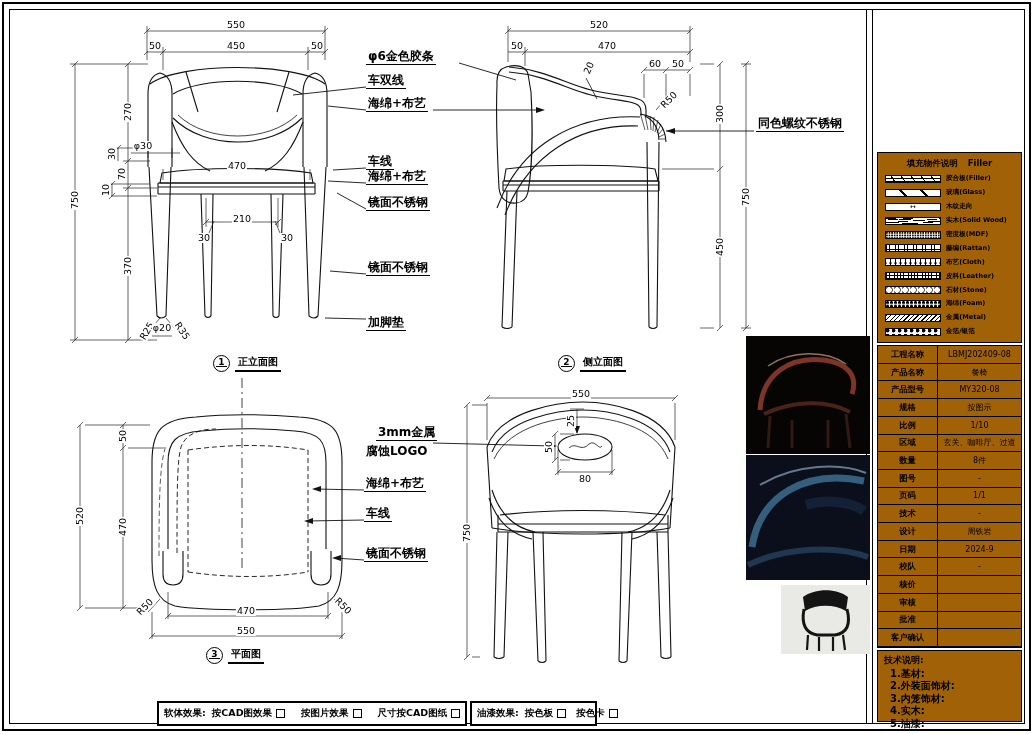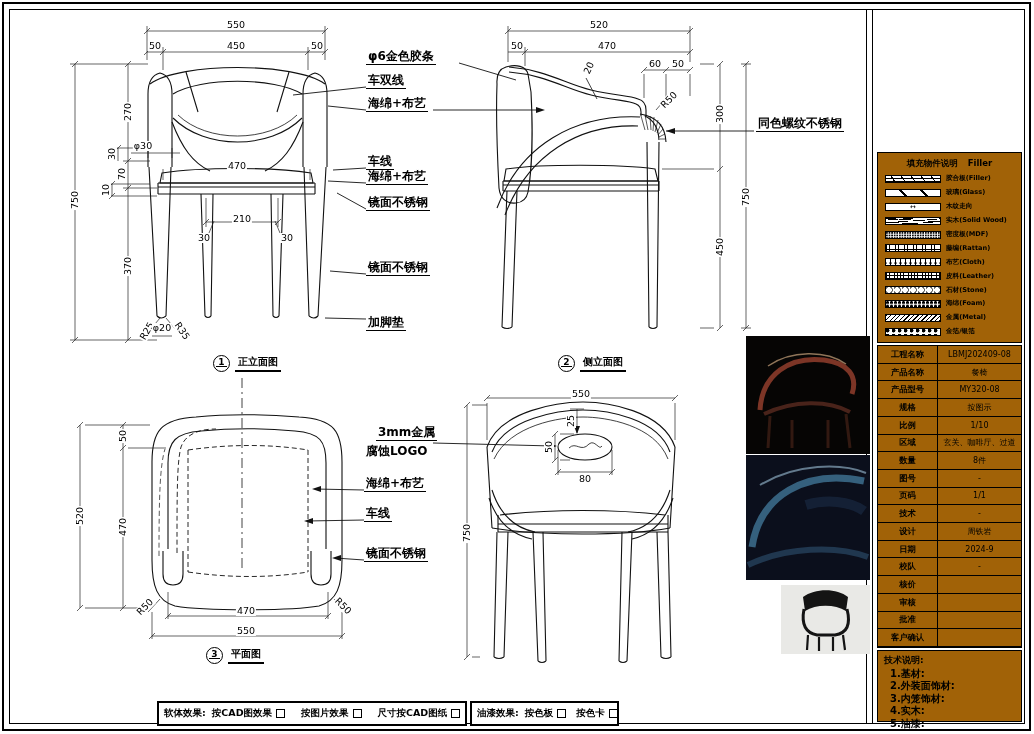--- a/index.html
+++ b/index.html
@@ -427,21 +427,21 @@
     </span>
     <span class="fopt" style="margin-right:16px;">
       <span>按图片效果</span>
       <span class="cb"></span>
     </span>
     <span class="fopt" style="margin-right:4px;">
       <span>尺寸按CAD图纸</span>
       <span class="cb"></span>
     </span>
   </div>
-  <div class="fbox" style="left:470px;width:149px;">
+  <div class="fbox" style="left:470px;width:127px;">
     <span class="lbl">油漆效果:</span>
     <span class="fopt">
       <span>按色板</span>
       <span class="cb"></span>
     </span>
     <span class="fopt" style="margin-right:0;">
       <span>按色卡</span>
       <span class="cb"></span>
     </span>
   </div>

